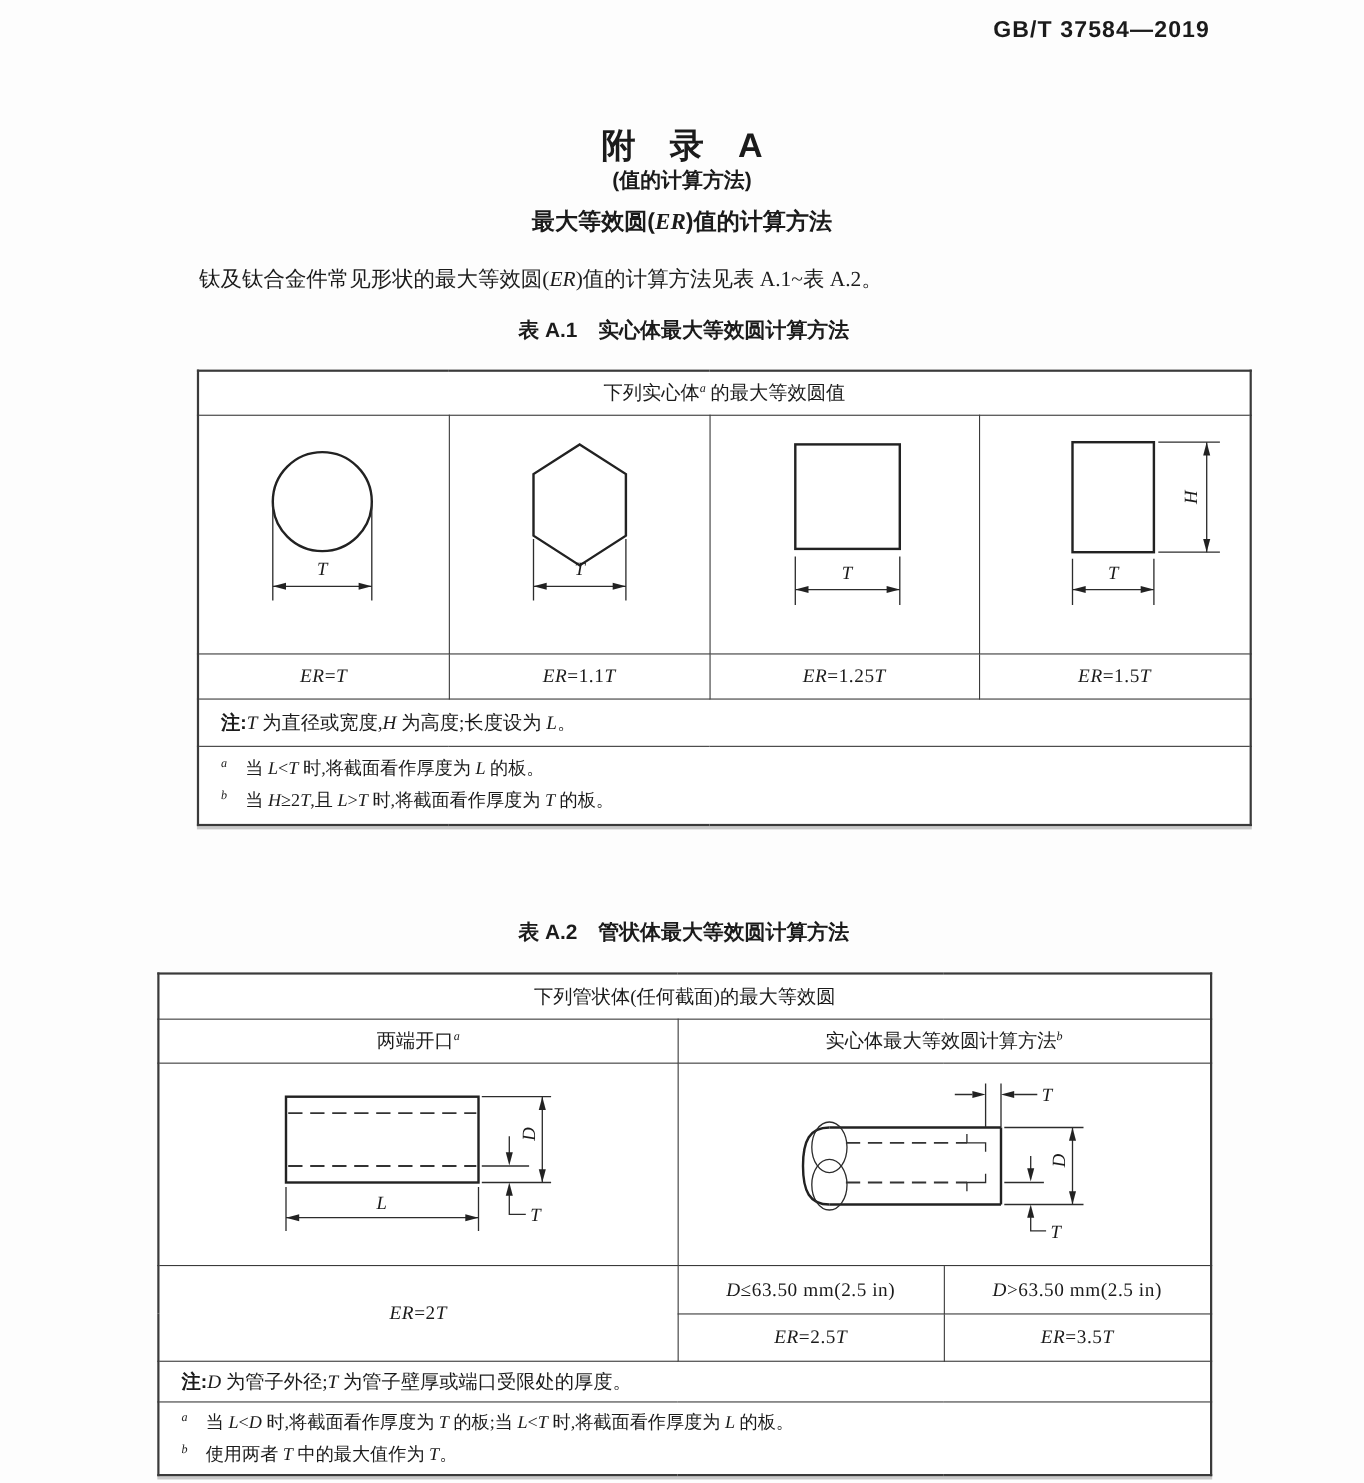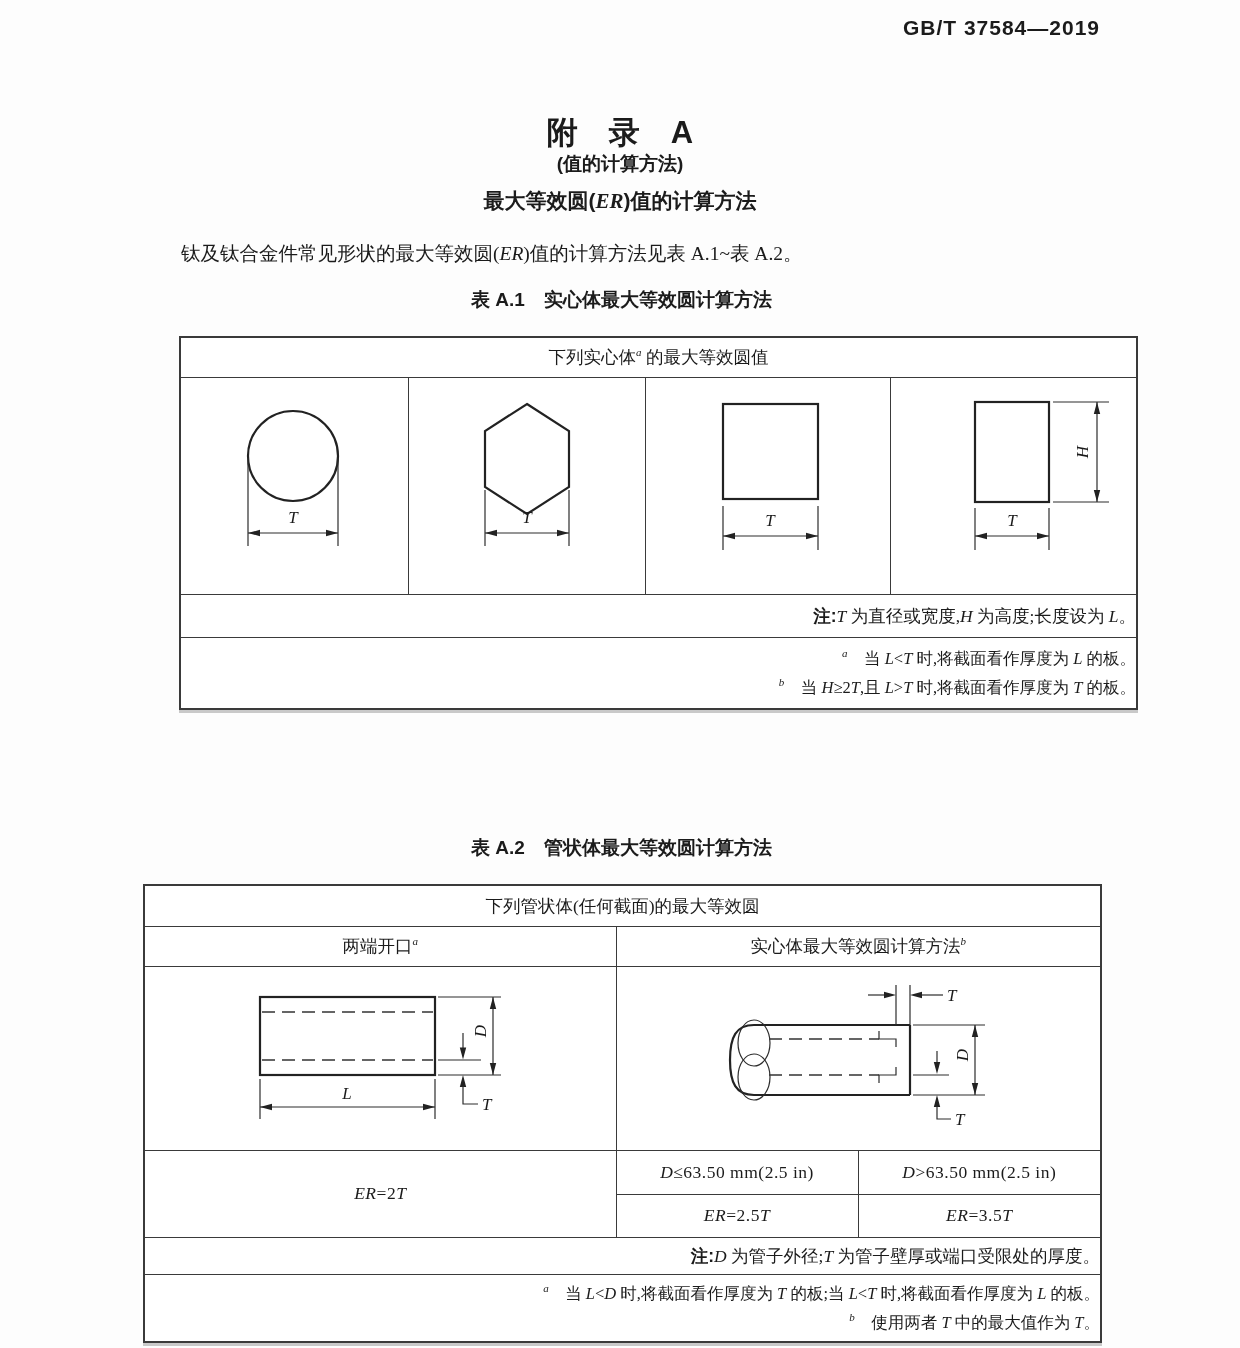--- a/index.html
+++ b/index.html
@@ -14,21 +14,21 @@
   .t-subject{top:187px;left:0;width:100%;text-align:center;font-size:21px;}
   .intro{top:240px;left:181px;font-size:19.5px;}
   .cap1{top:287px;left:143px;width:957px;font-size:19px;}
   .cap2{top:835px;left:143px;width:957px;text-align:center;font-size:19px;}
   table{border-collapse:collapse;table-layout:fixed;background:#fff;}
   .gbtable{border:2px solid #3a3a3a;box-shadow:0 3px 0 #c9c9c9;}
   .gbtable td{border:1px solid #3a3a3a;text-align:center;vertical-align:middle;
               font-size:17.5px;padding:0;}
   #tableA1{top:336px;left:154px;width:957px;margin-left:25px;}
   #tableA2{top:884px;left:143px;width:957px;}
-  td.note-cell,td.fn-cell{text-align:right;padding-left:33px;}
+  td.note-cell,td.fn-cell{text-align:left;padding-left:20px;}
   .note-label{font-family:"Liberation Sans",sans-serif;font-weight:bold;}
   .fn-line{margin:7px 0;font-size:16.5px;}
   sup.fnm{font-size:11px;}
   sup.hsup{font-size:11px;font-style:italic;}
   .formula{font-size:18px;letter-spacing:0.5px;}
   svg{display:block;}
   svg .shape{fill:none;stroke:#222;stroke-width:2.2;}
   svg .thin{fill:none;stroke:#2c2c2c;stroke-width:1.2;}
   svg .dash{fill:none;stroke:#333;stroke-width:1.6;stroke-dasharray:13 7;}
   svg .arr{fill:#222;stroke:none;}
@@ -105,20 +105,26 @@
         <polygon class="arr" points="158,158 146,154.8 146,161.2"></polygon>
         <text x="121" y="148" text-anchor="middle">T</text>
         <line class="thin" x1="162" y1="24" x2="218" y2="24"></line>
         <line class="thin" x1="162" y1="124" x2="218" y2="124"></line>
         <line class="thin" x1="206" y1="24" x2="206" y2="124"></line>
         <polygon class="arr" points="206,24 202.8,36 209.2,36"></polygon>
         <polygon class="arr" points="206,124 202.8,112 209.2,112"></polygon>
         <text x="192" y="79" text-anchor="middle" transform="rotate(-90 192 74)">H</text>
       </svg>
     </td>
+  </tr>
+  <tr style="height:41px">
+    <td class="formula"><i>ER</i>=<i>T</i></td>
+    <td class="formula"><i>ER</i>=1.1<i>T</i></td>
+    <td class="formula"><i>ER</i>=1.25<i>T</i></td>
+    <td class="formula"><i>ER</i>=1.5<i>T</i></td>
   </tr>
   <tr style="height:43px">
     <td colspan="4" class="note-cell">
       <span class="note-label">注:</span><span><i>T</i> 为直径或宽度,<i>H</i> 为高度;长度设为 <i>L</i>。</span>
     </td>
   </tr>
   <tr style="height:72px">
     <td colspan="4" class="fn-cell">
       <div class="fn-line"><sup class="fnm">a</sup>　<span>当 <i>L</i>&lt;<i>T</i> 时,将截面看作厚度为 <i>L</i> 的板。</span></div>
       <div class="fn-line"><sup class="fnm">b</sup>　<span>当 <i>H</i>≥2<i>T</i>,且 <i>L</i>&gt;<i>T</i> 时,将截面看作厚度为 <i>T</i> 的板。</span></div>

